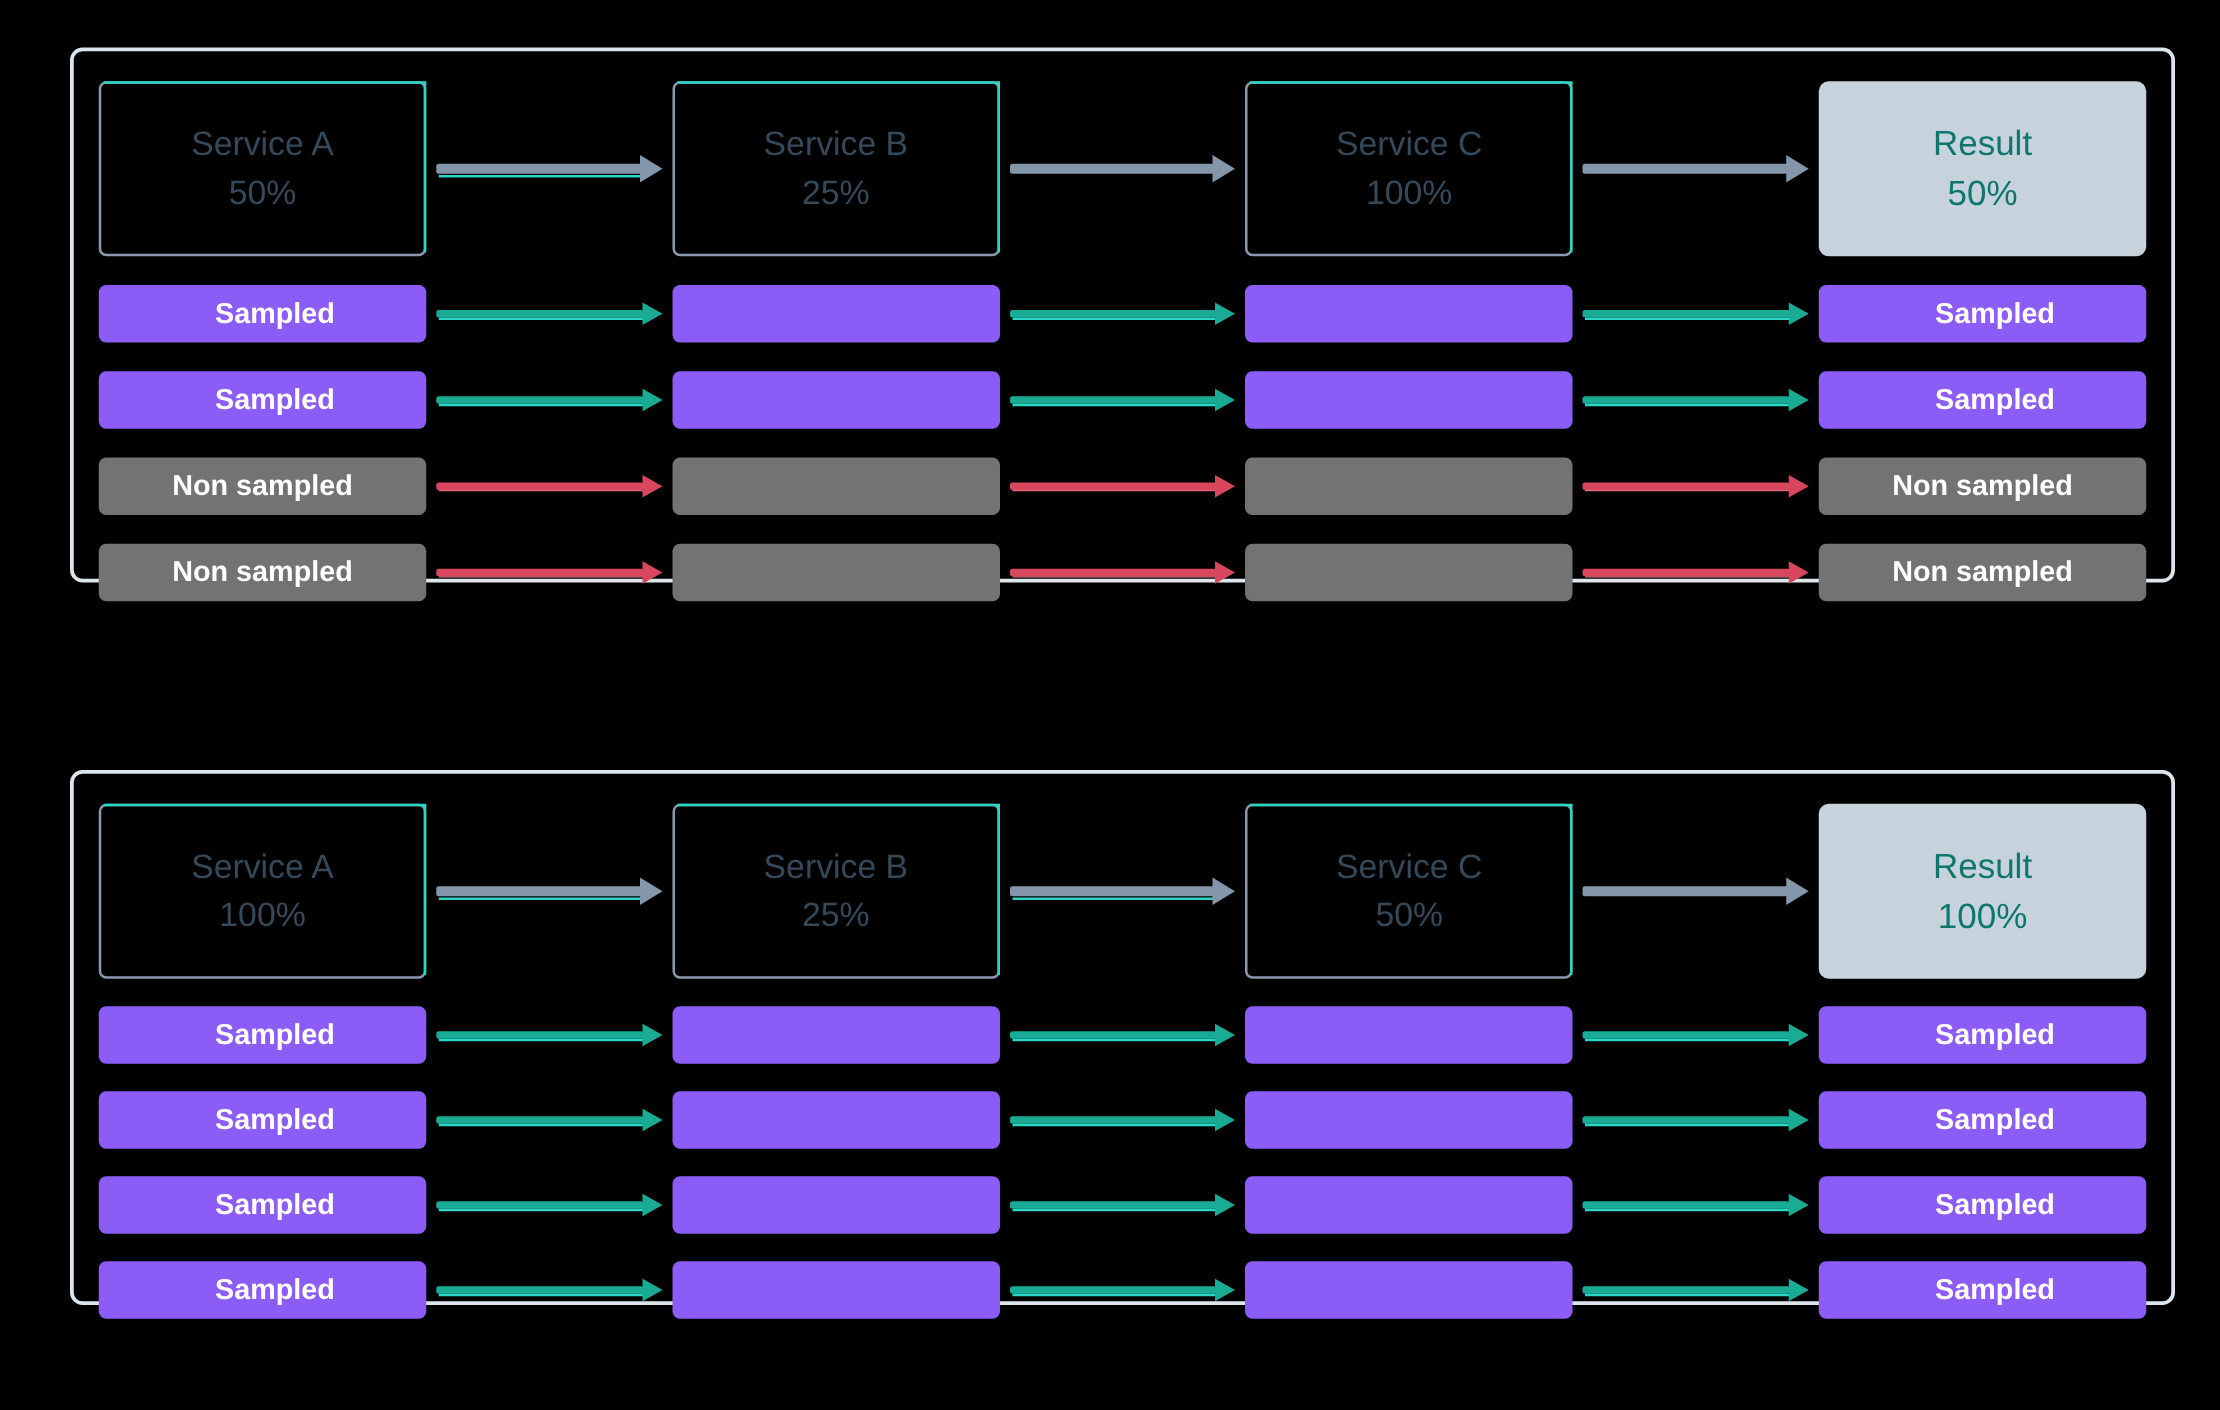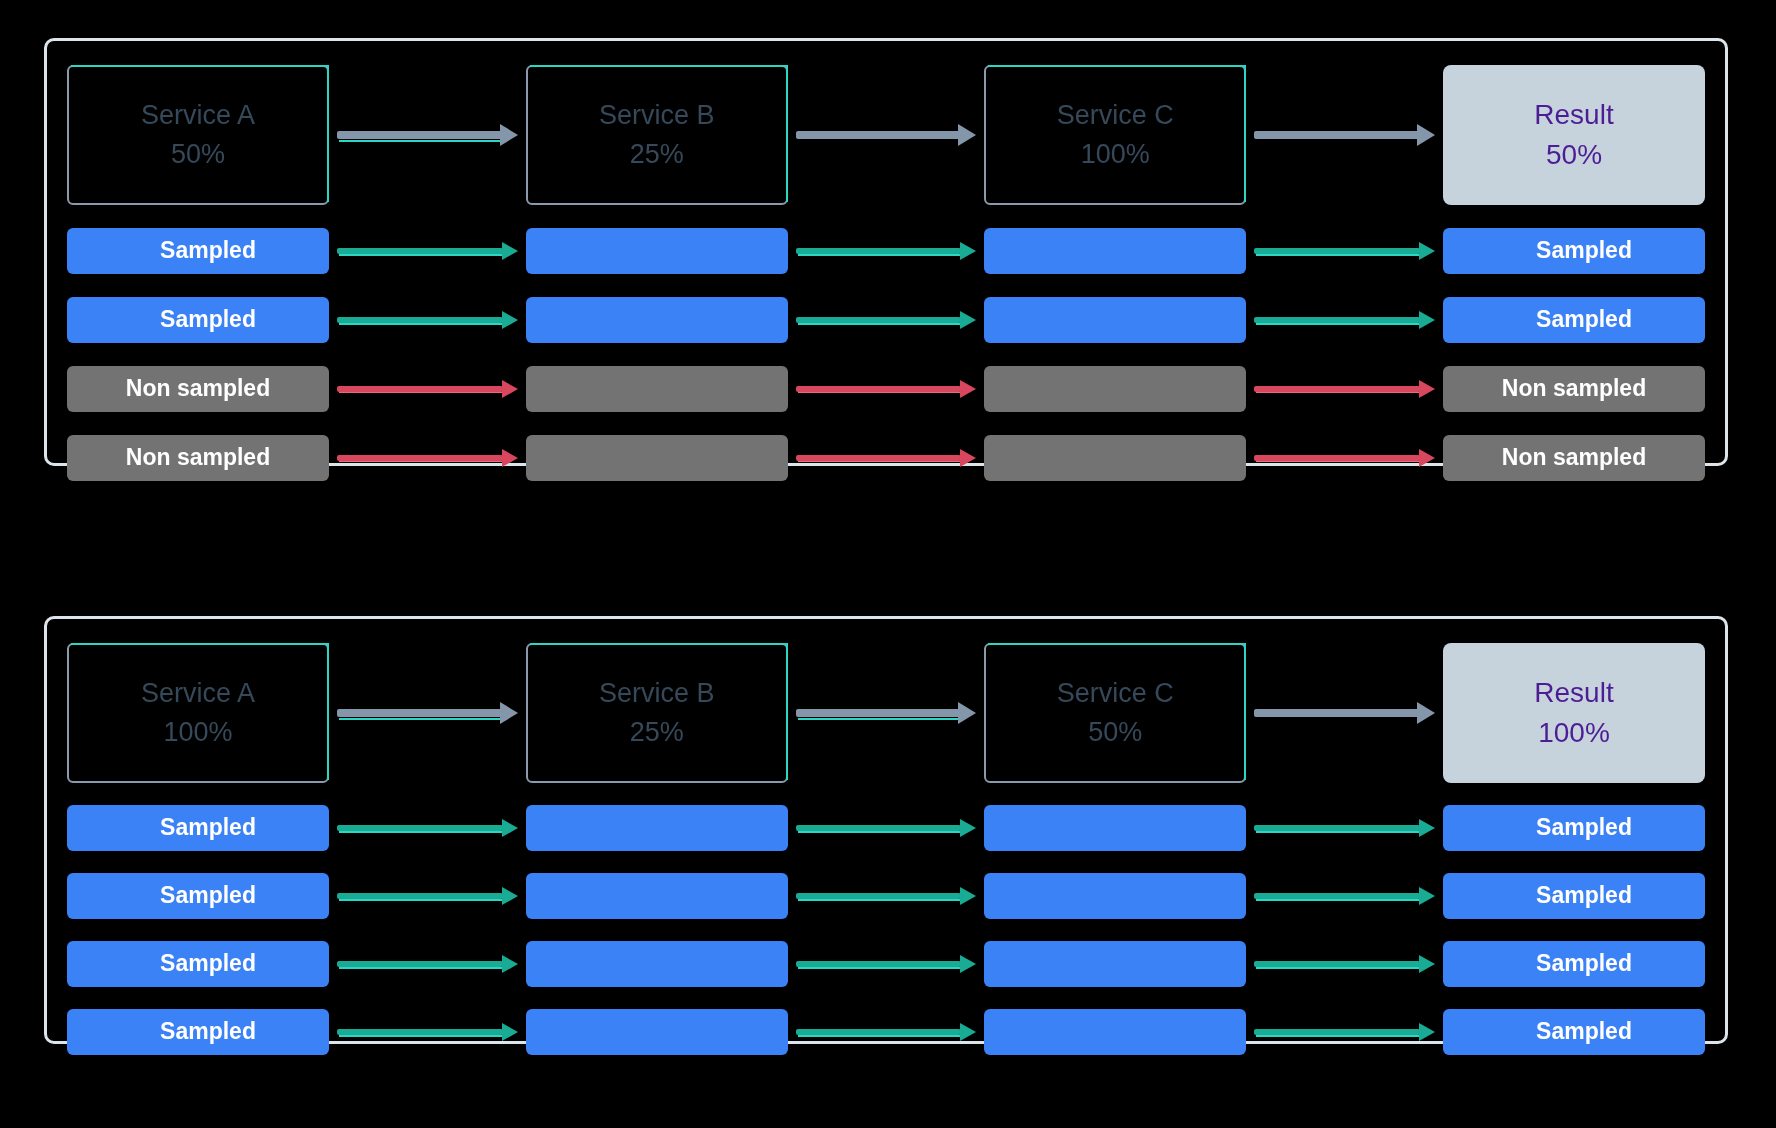--- a/index.html
+++ b/index.html
@@ -17,21 +17,21 @@
   .canvas {
     position: relative;
     width: 1776px;
     height: 1128px;
     background: #000000;
   }
 
   
   .panel {
     position: absolute;
-    left: 44px;
+    left: 56px;
     width: 1684px;
     border: 3px solid #dde5ec;
     border-radius: 10px;
     box-sizing: border-box;
     padding: 22px 20px 22px 20px;
   }
   .panel-top    { top: 38px;  height: 428px; }
   .panel-bottom { top: 616px; height: 428px; }
 
   
@@ -103,38 +103,38 @@
   
   .result-box {
     height: 140px;
     border-radius: 8px;
     background: #c7d3dc;
     box-sizing: border-box;
     display: flex;
     flex-direction: column;
     align-items: center;
     justify-content: center;
-    color: #4c1d95;
+    color: #0f766e;
     font-size: 28px;
     line-height: 1.42;
   }
 
   
   .bar {
     height: 46px;
     border-radius: 6px;
     display: flex;
     align-items: center;
     justify-content: center;
     color: #ffffff;
     font-size: 23px;
     font-weight: bold;
     box-sizing: border-box;
   }
-  .bar.sampled      { background: #3b82f6; padding-left: 20px; }
+  .bar.sampled      { background: #8b5cf6; padding-left: 20px; }
   .bar.nonsampled   { background: #737373; }
 
   
   .arrow {
     position: absolute;
     left: 8px;
     right: 8px;
     top: 50%;
     transform: translateY(-50%);
     height: 18px;

